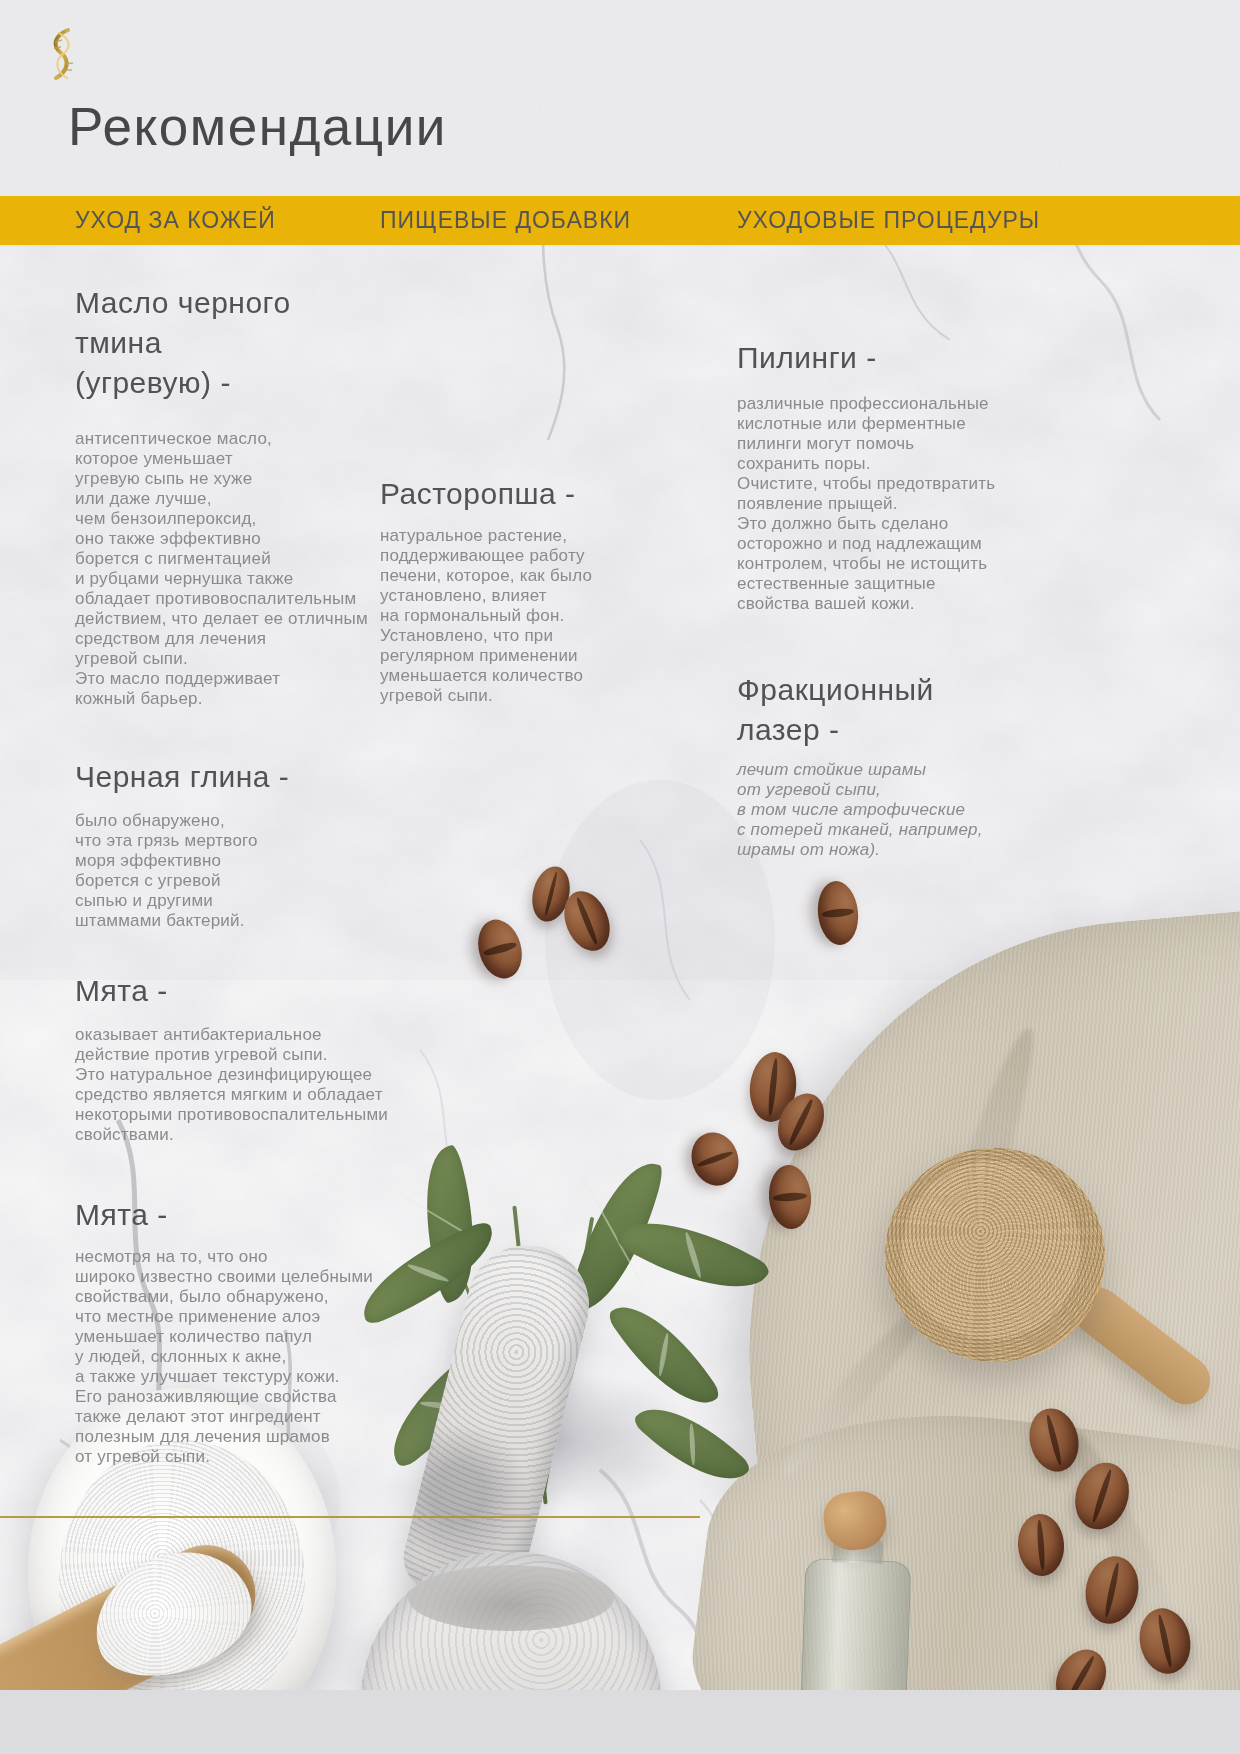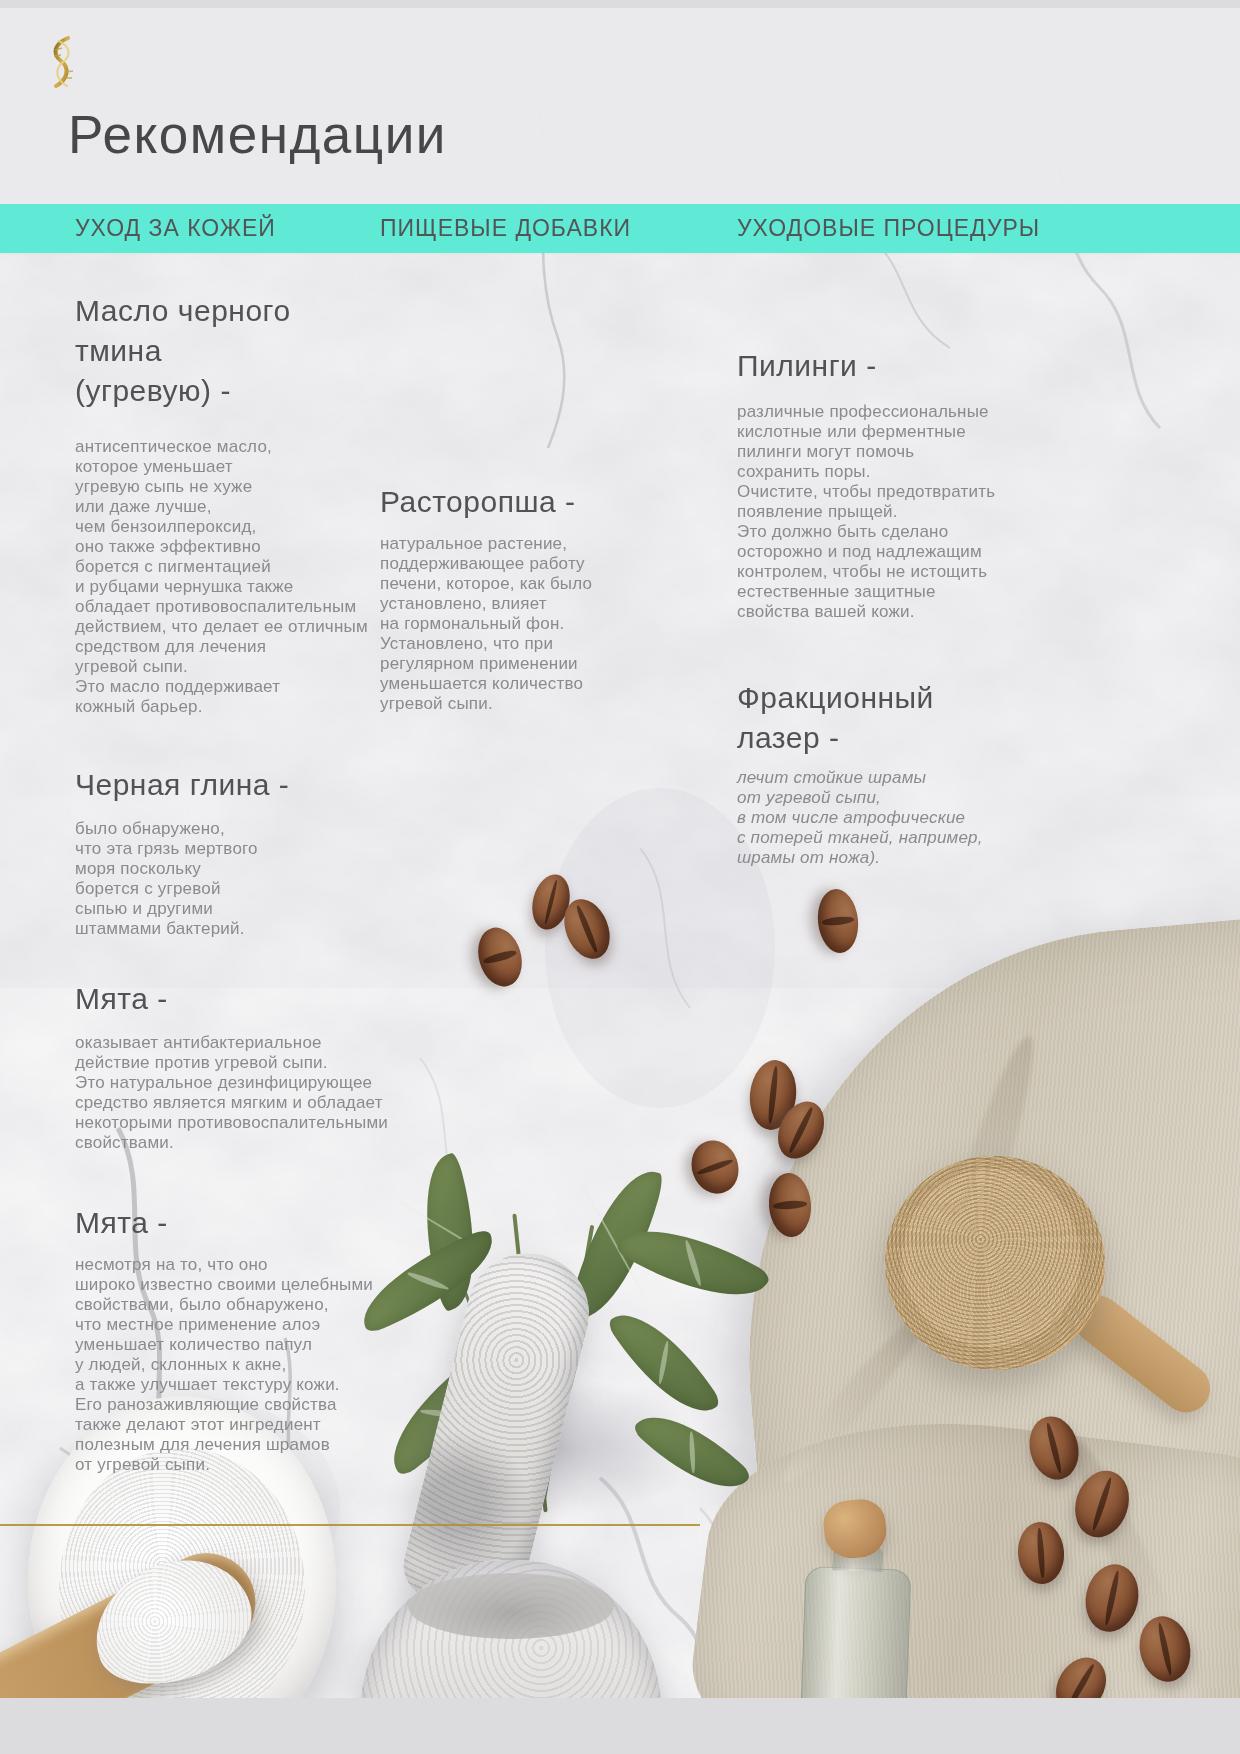--- a/index.html
+++ b/index.html
@@ -1,18 +1,18 @@
 <!DOCTYPE html>
 <html lang="ru"><head>
 <meta charset="utf-8">
 <title>Рекомендации</title>
 <style>
   html,body{margin:0;padding:0;background:#dcdcde;}
   .page{
-    position:relative; width:1240px; height:1690px; margin:8px auto;
+    position:relative; width:1240px; height:1690px; margin:0 auto;
     overflow:hidden; background:#f0eff1;
     font-family:"Liberation Sans", sans-serif;
   }
   
   .marble-bg{position:absolute;left:0;top:0;z-index:0;}
   .photo-layer{position:absolute;inset:0;z-index:1;}
   .ui-layer{position:absolute;inset:0;z-index:2;}
   .gold-line{
     position:absolute;left:0;top:1516px;width:700px;height:2px;
     background:#b29133;opacity:.9;z-index:3;
@@ -23,21 +23,21 @@
     position:absolute;left:0;top:0;width:1240px;height:196px;
     background:rgba(233,232,235,0.97);
   }
   .brand-logo{position:absolute;left:46px;top:26px;width:36px;height:60px;}
   .page-title{
     position:absolute;left:68px;top:96px;margin:0;
     font-size:53px;font-weight:300;letter-spacing:1.5px;color:#47474a;
   }
   .nav-band{
     position:absolute;left:0;top:196px;width:1240px;height:49px;
-    background:#5eead4;box-shadow:0 1px 2px rgba(0,0,0,.04);text-align:center;
+    background:#eab308;box-shadow:0 1px 2px rgba(0,0,0,.04);text-align:center;
   }
   .cat{
     position:absolute;top:11px;font-size:23px;font-weight:300;
     letter-spacing:1px;color:#545457;white-space:nowrap;
   }
   .cat1{left:75px;} .cat2{left:380px;} .cat3{left:737px;}
 
   
   .col{position:absolute;}
   .col1{left:75px;top:283px;width:320px;}
@@ -310,21 +310,21 @@
 и рубцами чернушка также
 обладает противовоспалительным
 действием, что делает ее отличным
 средством для лечения
 угревой сыпи.
 Это масло поддерживает
 кожный барьер.</p>
       <h2 class="sec-h" style="margin-top:48px;">Черная глина -</h2>
       <p class="sec-b" style="margin-top:14px;">было обнаружено,
 что эта грязь мертвого
-моря поскольку
+моря эффективно
 борется с угревой
 сыпью и другими
 штаммами бактерий.</p>
       <h2 class="sec-h" style="margin-top:40px;">Мята -</h2>
       <p class="sec-b" style="margin-top:14px;">оказывает антибактериальное
 действие против угревой сыпи.
 Это натуральное дезинфицирующее
 средство является мягким и обладает
 некоторыми противовоспалительными
 свойствами.</p>

